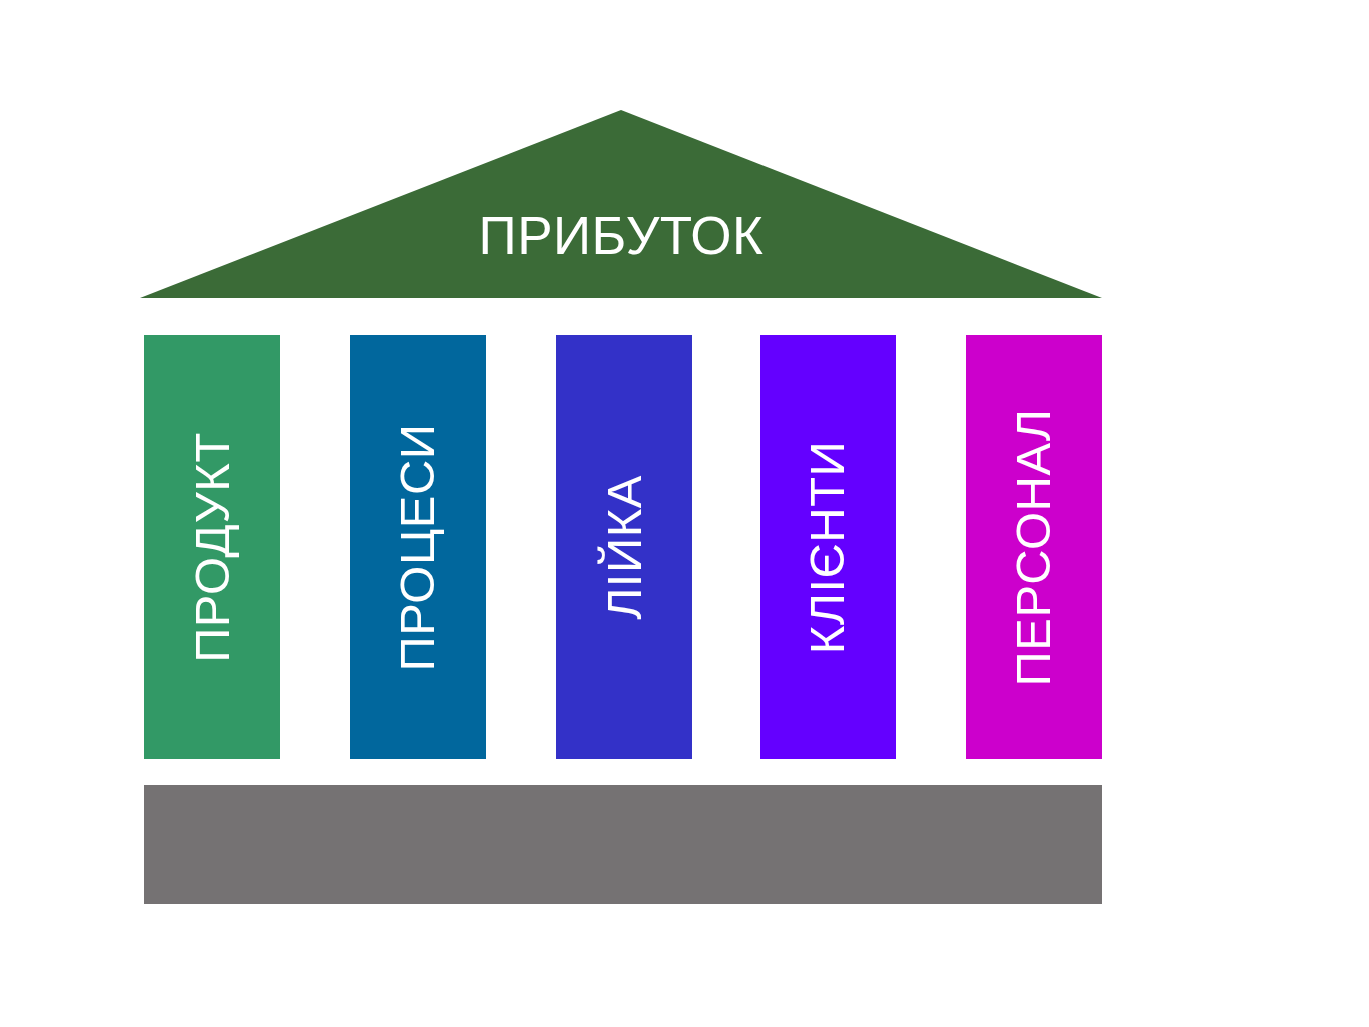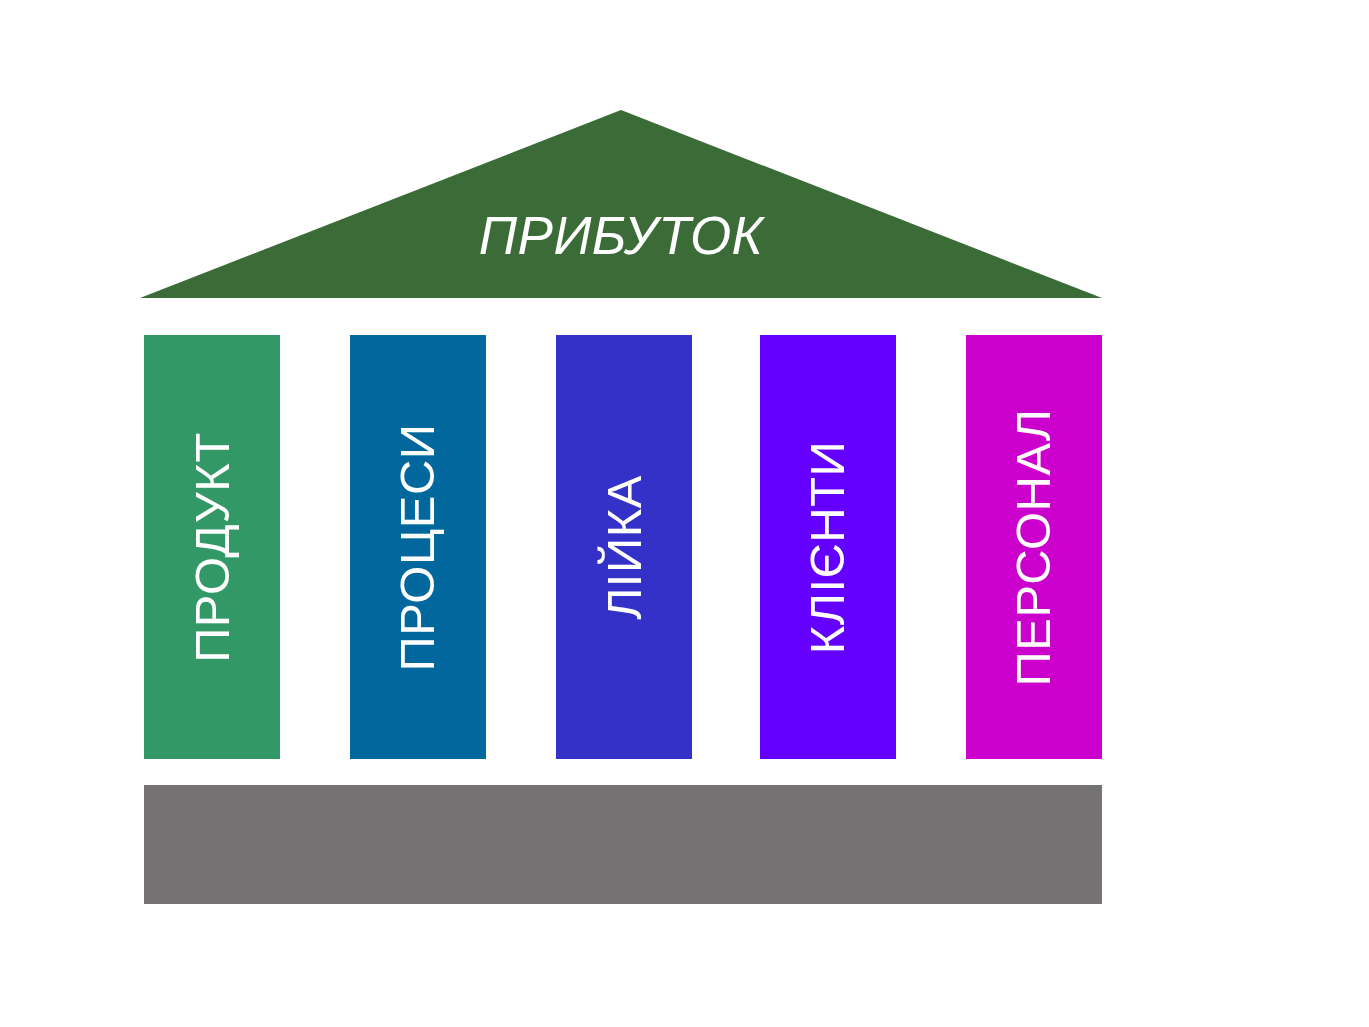--- a/index.html
+++ b/index.html
@@ -19,21 +19,20 @@
     overflow: hidden;
   }
 
   
   .roof-wrap {
     position: absolute;
     left: 140px;
     top: 110px;
     width: 962px;
     height: 190px;
-    font-style: italic;
   }
   .roof-svg {
     position: absolute;
     left: 0;
     top: 0;
     width: 962px;
     height: 190px;
     display: block;
   }
   .roof-label {

